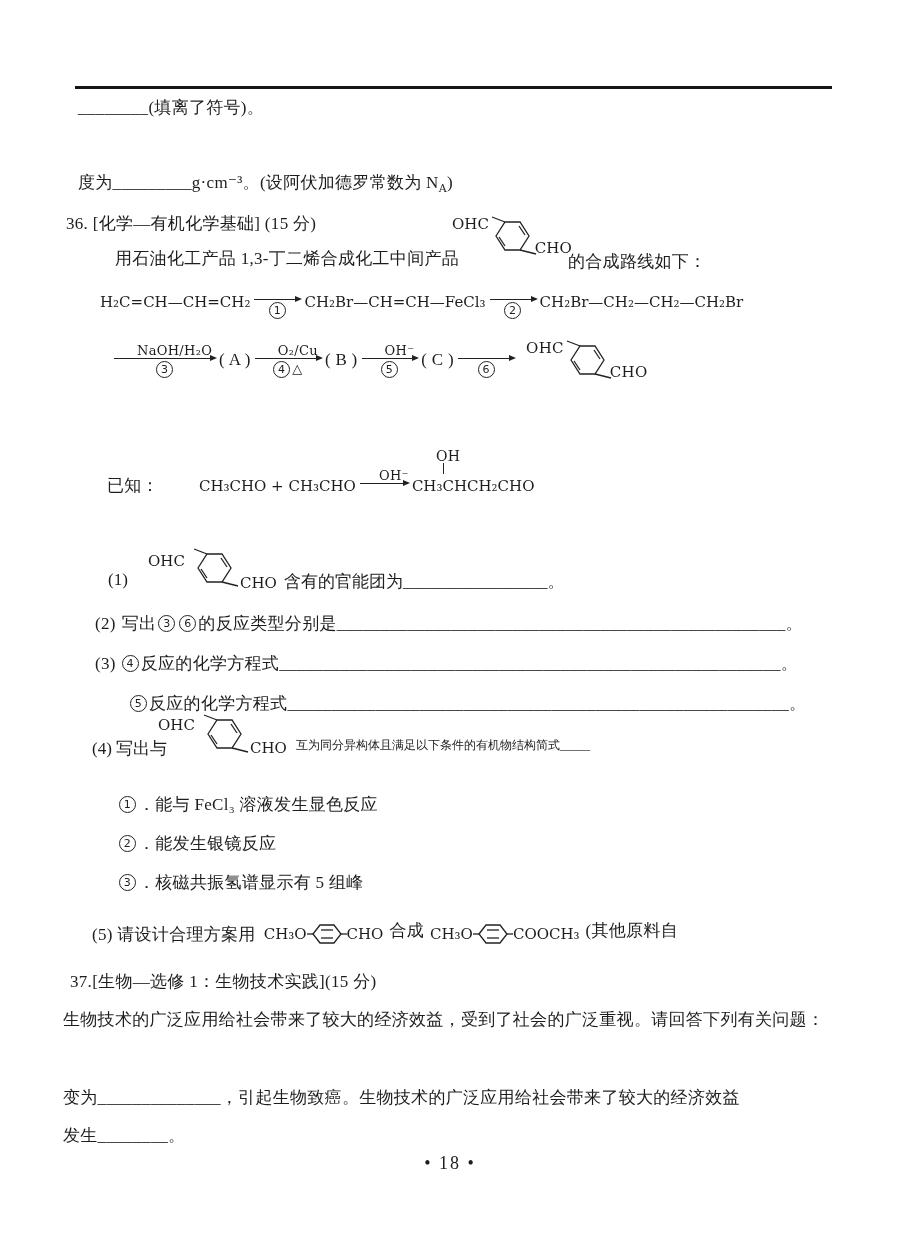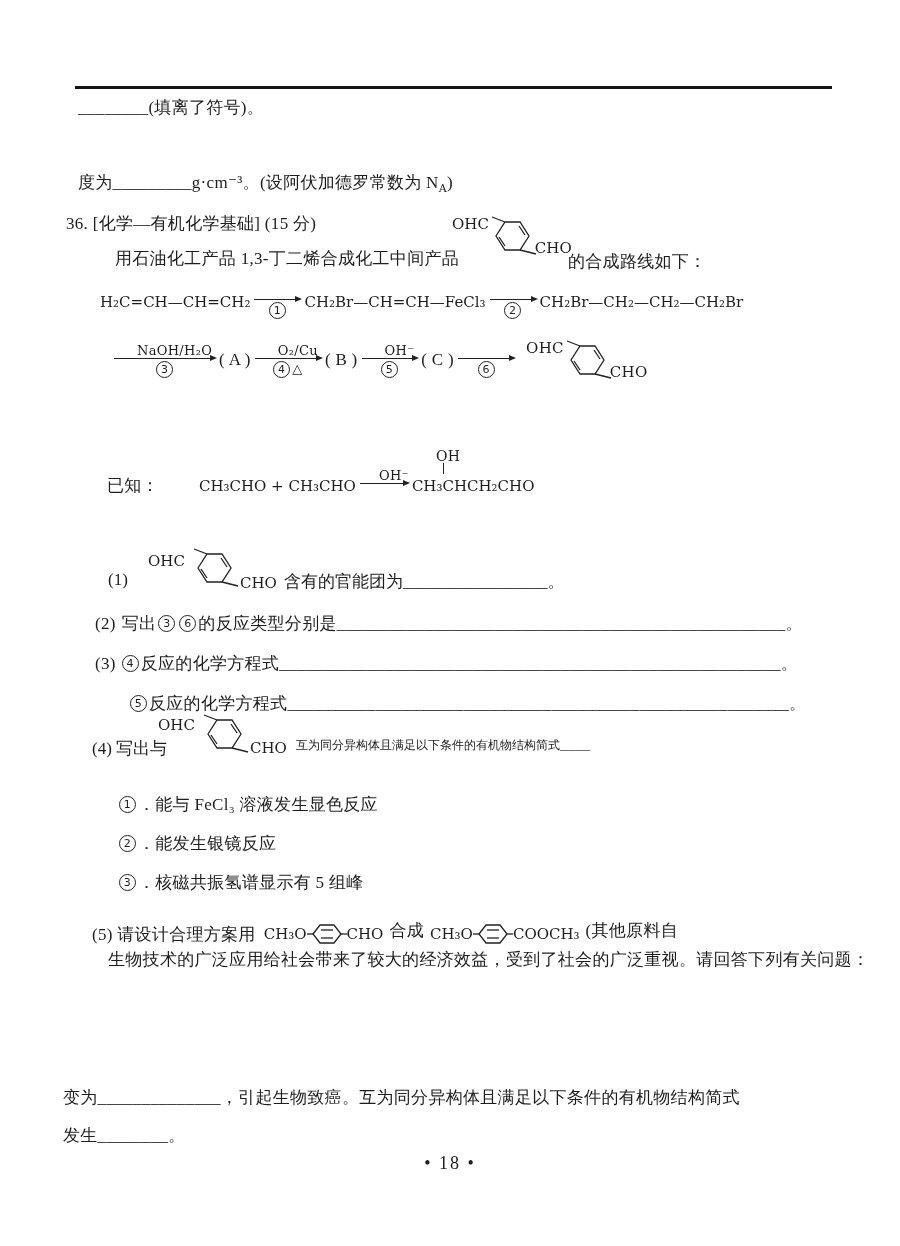--- a/index.html
+++ b/index.html
@@ -234,19 +234,20 @@
         <line x1="0" y1="13" x2="6" y2="13"></line>
         <line x1="34" y1="13" x2="40" y2="13"></line>
         <line x1="14" y1="9" x2="26" y2="9"></line>
         <line x1="14" y1="17" x2="26" y2="17"></line>
       </svg>
       <span class="fm">COOCH₃</span>
     </span>
     <span style="position:relative;top:-4px;margin-left:4px;">(其他原料自</span>
   </div>
 
-  <div class="ln" style="left:63px;top:948px;margin-left:45px;">生物技术的广泛应用给社会带来了较大的经济效益，受到了社会的广泛重视。请回答下列有关问题：</div>
-  <div class="ln" style="left:63px;top:1086px;">变为______________，引起生物致癌。互为同分异构体且满足以下条件的有机物结构简式</div>
+  <div class="ln" style="left:70px;top:970px;">37.[生物—选修 1：生物技术实践](15 分)</div>
+  <div class="ln" style="left:63px;top:1008px;">生物技术的广泛应用给社会带来了较大的经济效益，受到了社会的广泛重视。请回答下列有关问题：</div>
+  <div class="ln" style="left:63px;top:1086px;">变为______________，引起生物致癌。生物技术的广泛应用给社会带来了较大的经济效益</div>
   <div class="ln" style="left:63px;top:1124px;">发生________。</div>
 
   <div class="footer">• 18 •</div>
 
 </div>
 
 </body></html>

